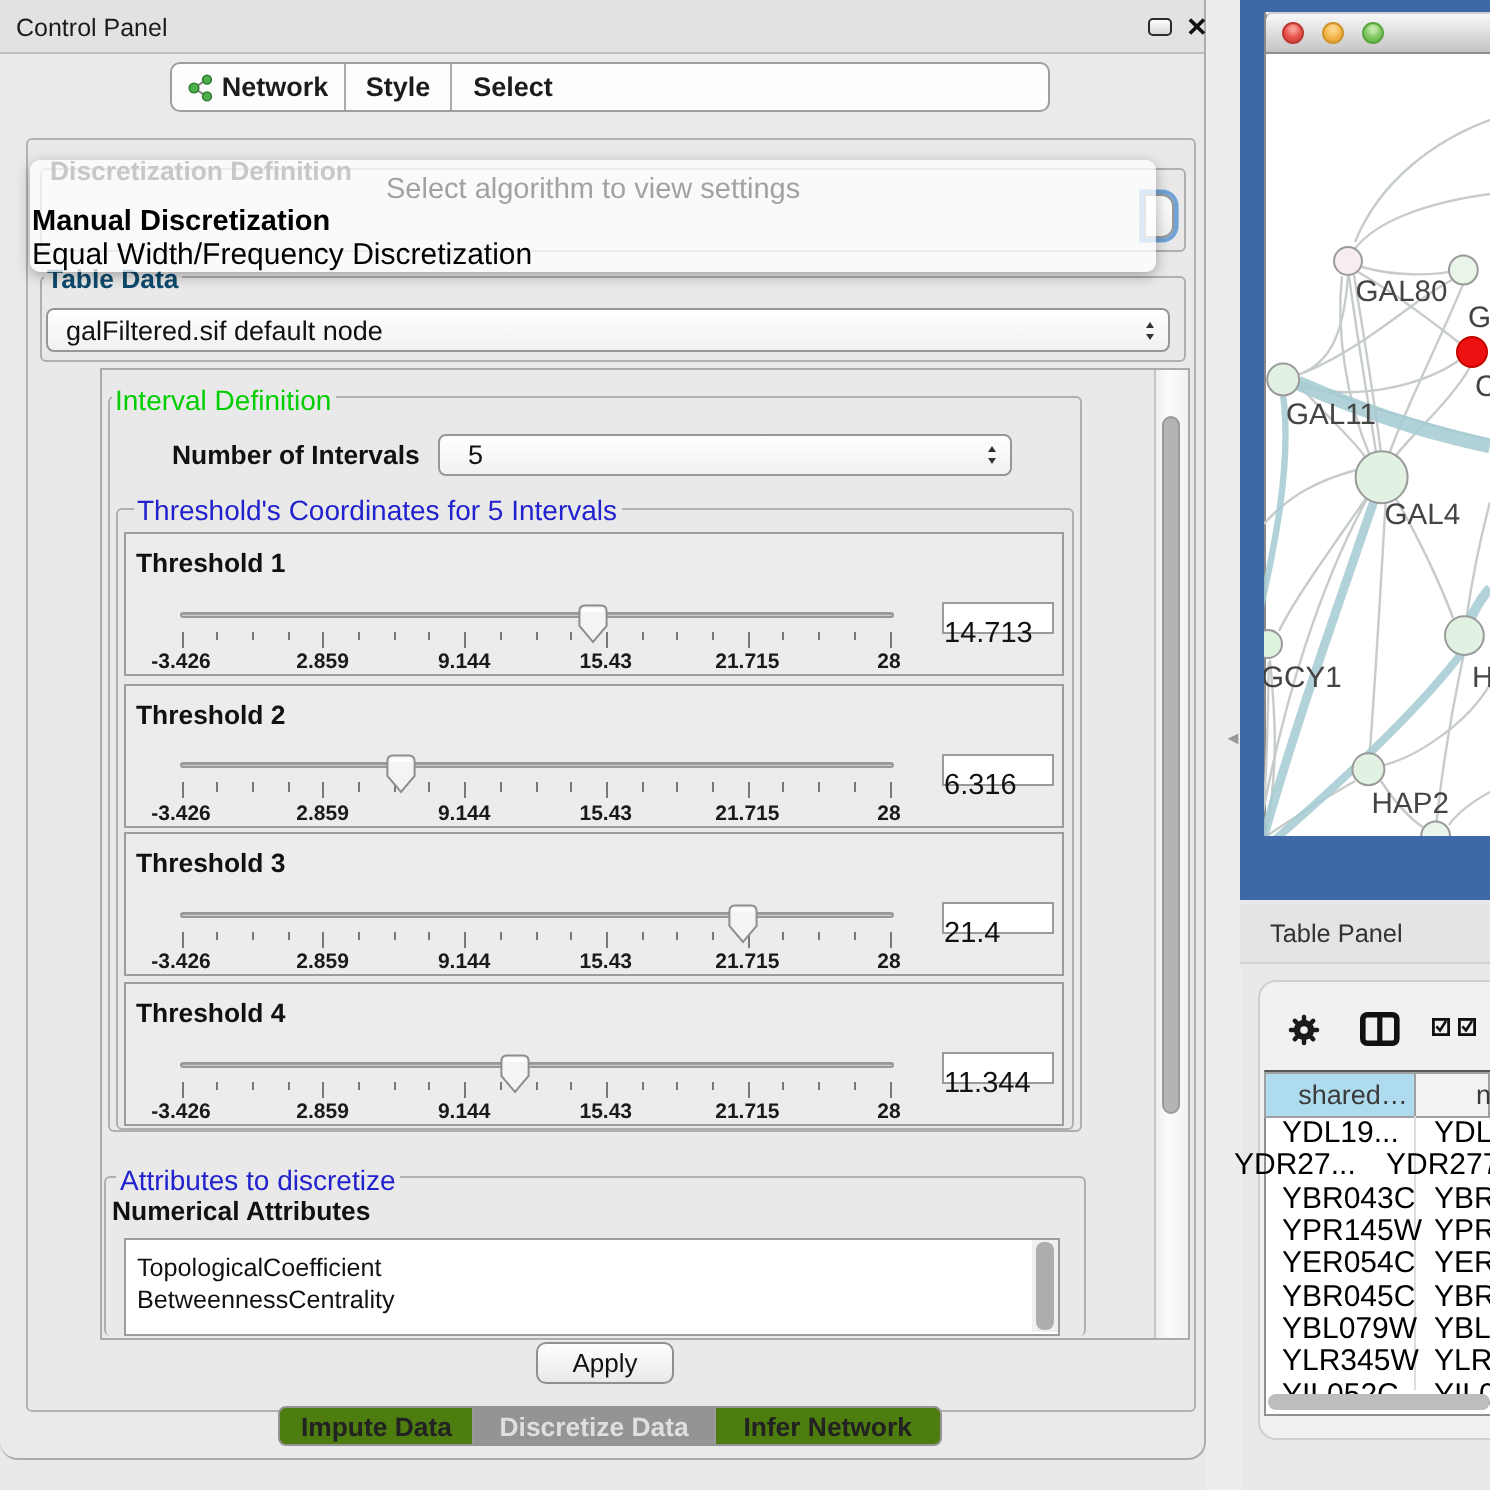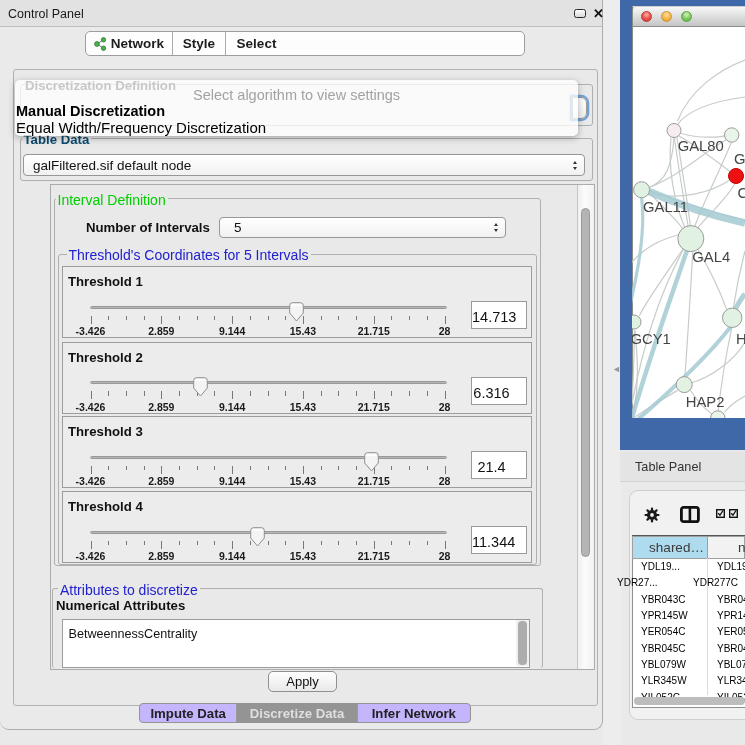--- a/index.html
+++ b/index.html
@@ -29,28 +29,28 @@
 .dn{border-top:3.6px solid #333}
 
 .tpanel{position:absolute;left:62px;width:470px;height:72px;border:1px solid #9C9C9C;background:#ECECEC}
 .ttitle{position:absolute;left:5px;top:7px;font-size:13.2px;font-weight:700;color:#111}
 .track{position:absolute;left:27px;top:38.5px;width:357px;height:3px;border:1px solid #989898;border-radius:2px;
 background:linear-gradient(#8C8C8C,#E2E2E2)}
 .tick{position:absolute;width:1px;background:#787878;top:48.5px;height:4.5px}
 .tick.mj{height:8px}
 .tlab{position:absolute;top:58px;width:40px;text-align:center;font-size:10.5px;font-weight:700;color:#1A1A1A}
 .thumb{position:absolute;top:34.5px}
-.vbox{position:absolute;left:408px;top:34px;width:56px;height:28px;background:#FFF;border:1px solid #9A9A9A;
-font-size:14.5px;color:#111;text-align:center;line-height:30px;padding-right:15px}
+.vbox{position:absolute;left:408px;top:34px;width:56px;height:16px;background:#FFF;border:1px solid #9A9A9A;
+font-size:14.5px;color:#111;text-align:left;line-height:30px;padding-right:15px}
 
 #numlist{left:62px;top:619px;width:468px;height:49px;background:#FFF;border:1px solid #9C9C9C;overflow:hidden}
 #numlist{padding-top:5.5px}
 #numlist div{font-size:12.6px;color:#111;padding-left:5.5px;height:16.3px;line-height:16.3px}
 
-#btabs{left:139px;top:703px;width:332px;height:20px;background:#c4b5fd;border:1px solid #949494;
+#btabs{left:139px;top:703px;width:332px;height:20px;background:#4d7c0f;border:1px solid #949494;
 border-radius:4px;overflow:hidden;display:flex}
 .btab{height:100%;display:flex;align-items:center;justify-content:center;font-size:13.2px;font-weight:700;
 color:#222;border-right:1px solid #9A9A9A}
 .btab:last-child{border-right:none}
 #bsel{background:#949494;color:#DFDFDF}
 #applybtn{left:268px;top:671px;width:69px;height:21px;background:linear-gradient(#FEFEFE,#E9E9E9);
 border:1px solid #8F8F8F;border-radius:5px;font-size:13px;color:#111;text-align:center;line-height:19px}
 
 #popup{left:15px;top:80px;width:563px;height:56px;background:rgba(255,255,255,0.75);border-radius:5px;
 box-shadow:0 2px 7px rgba(0,0,0,0.3)}
@@ -62,21 +62,21 @@
 border-bottom:1px solid #8E8E8E;border-top:1px solid #CFCFCF;border-left:1px solid #8A8A8A;border-top-left-radius:4px}
 .light{position:absolute;top:11px;width:11px;height:11px;border-radius:50%}
 #tpbar{left:620px;top:452px;width:125px;height:30px;background:#E4E4E4;border-bottom:1px solid #D2D2D2}
 #tpbar span{position:absolute;left:15px;top:8px;font-size:12.7px;color:#333}
 #tctr{left:629px;top:490px;width:130px;height:230px;background:#F1F1F1;border:1px solid #CFCFCF;border-radius:9px}
 #ttable{left:632px;top:535px;width:130px;height:173px;background:#FFF;border:1px solid #909090;border-top:2px solid #555;border-right:none}
 #thead1{left:632px;top:536px;width:76px;height:22.5px;background:#AEDCEE;border:1px solid #A0A0A0;
 font-size:13.5px;color:#3A3A3A;text-align:center;line-height:22px;padding-left:13px}
 #thead2{left:708px;top:536px;width:37px;height:22.5px;background:#F2F2F2;border:1px solid #A0A0A0;border-left:none;
 font-size:13.5px;color:#3A3A3A;line-height:22px;padding-left:30px}
-.trow{position:absolute;width:113px;font-size:10px;color:#000;height:16.35px;line-height:16.35px}
+.trow{position:absolute;width:113px;font-size:15px;color:#000;height:16.35px;line-height:16.35px}
 .c1{position:absolute;left:9px}
 .c2{position:absolute;left:85px}
 #caret{left:612px;top:364px;width:7px;height:10px;color:#999;font-size:9px}
 </style></head>
 <body>
 <div class="abs" id="cp"></div>
 <div class="abs" id="titlebar"></div>
 <div class="abs" id="titletext">Control Panel</div>
 <div class="abs" id="floatico"></div>
 <div class="abs" id="closeico">✕</div>
@@ -275,20 +275,21 @@
    <path d="M2,2 L13,2 L13,4 L2,4 Z" fill="#FDFDFD"></path>
       </svg>
       <div class="vbox">11.344</div>
     </div>
   </div>
 
 <div class="grp" style="left:52px;top:588px;width:491px;height:80px;border-bottom:none"></div>
 <div class="grplabel" style="left:58px;top:582px;font-size:14px;color:#2121CE">Attributes to discretize</div>
 <div class="abs" style="left:56px;top:598px;font-size:13.2px;font-weight:700;color:#111">Numerical Attributes</div>
 <div class="abs" id="numlist">
+ <div>TopologicalCoefficient</div>
  <div>BetweennessCentrality</div>
 </div>
 <div class="abs" style="left:516px;top:620px;width:13px;height:46px;background:#F0F0F0"></div>
 <div class="abs" style="left:518px;top:621px;width:9px;height:44px;background:#ADADAD;border-radius:4px"></div>
 
 <div class="abs" id="applybtn">Apply</div>
 <div class="abs" id="btabs">
  <div class="btab" style="width:98px">Impute Data</div>
  <div class="btab" id="bsel" style="width:121px">Discretize Data</div>
  <div class="btab" style="width:113px">Infer Network</div>

